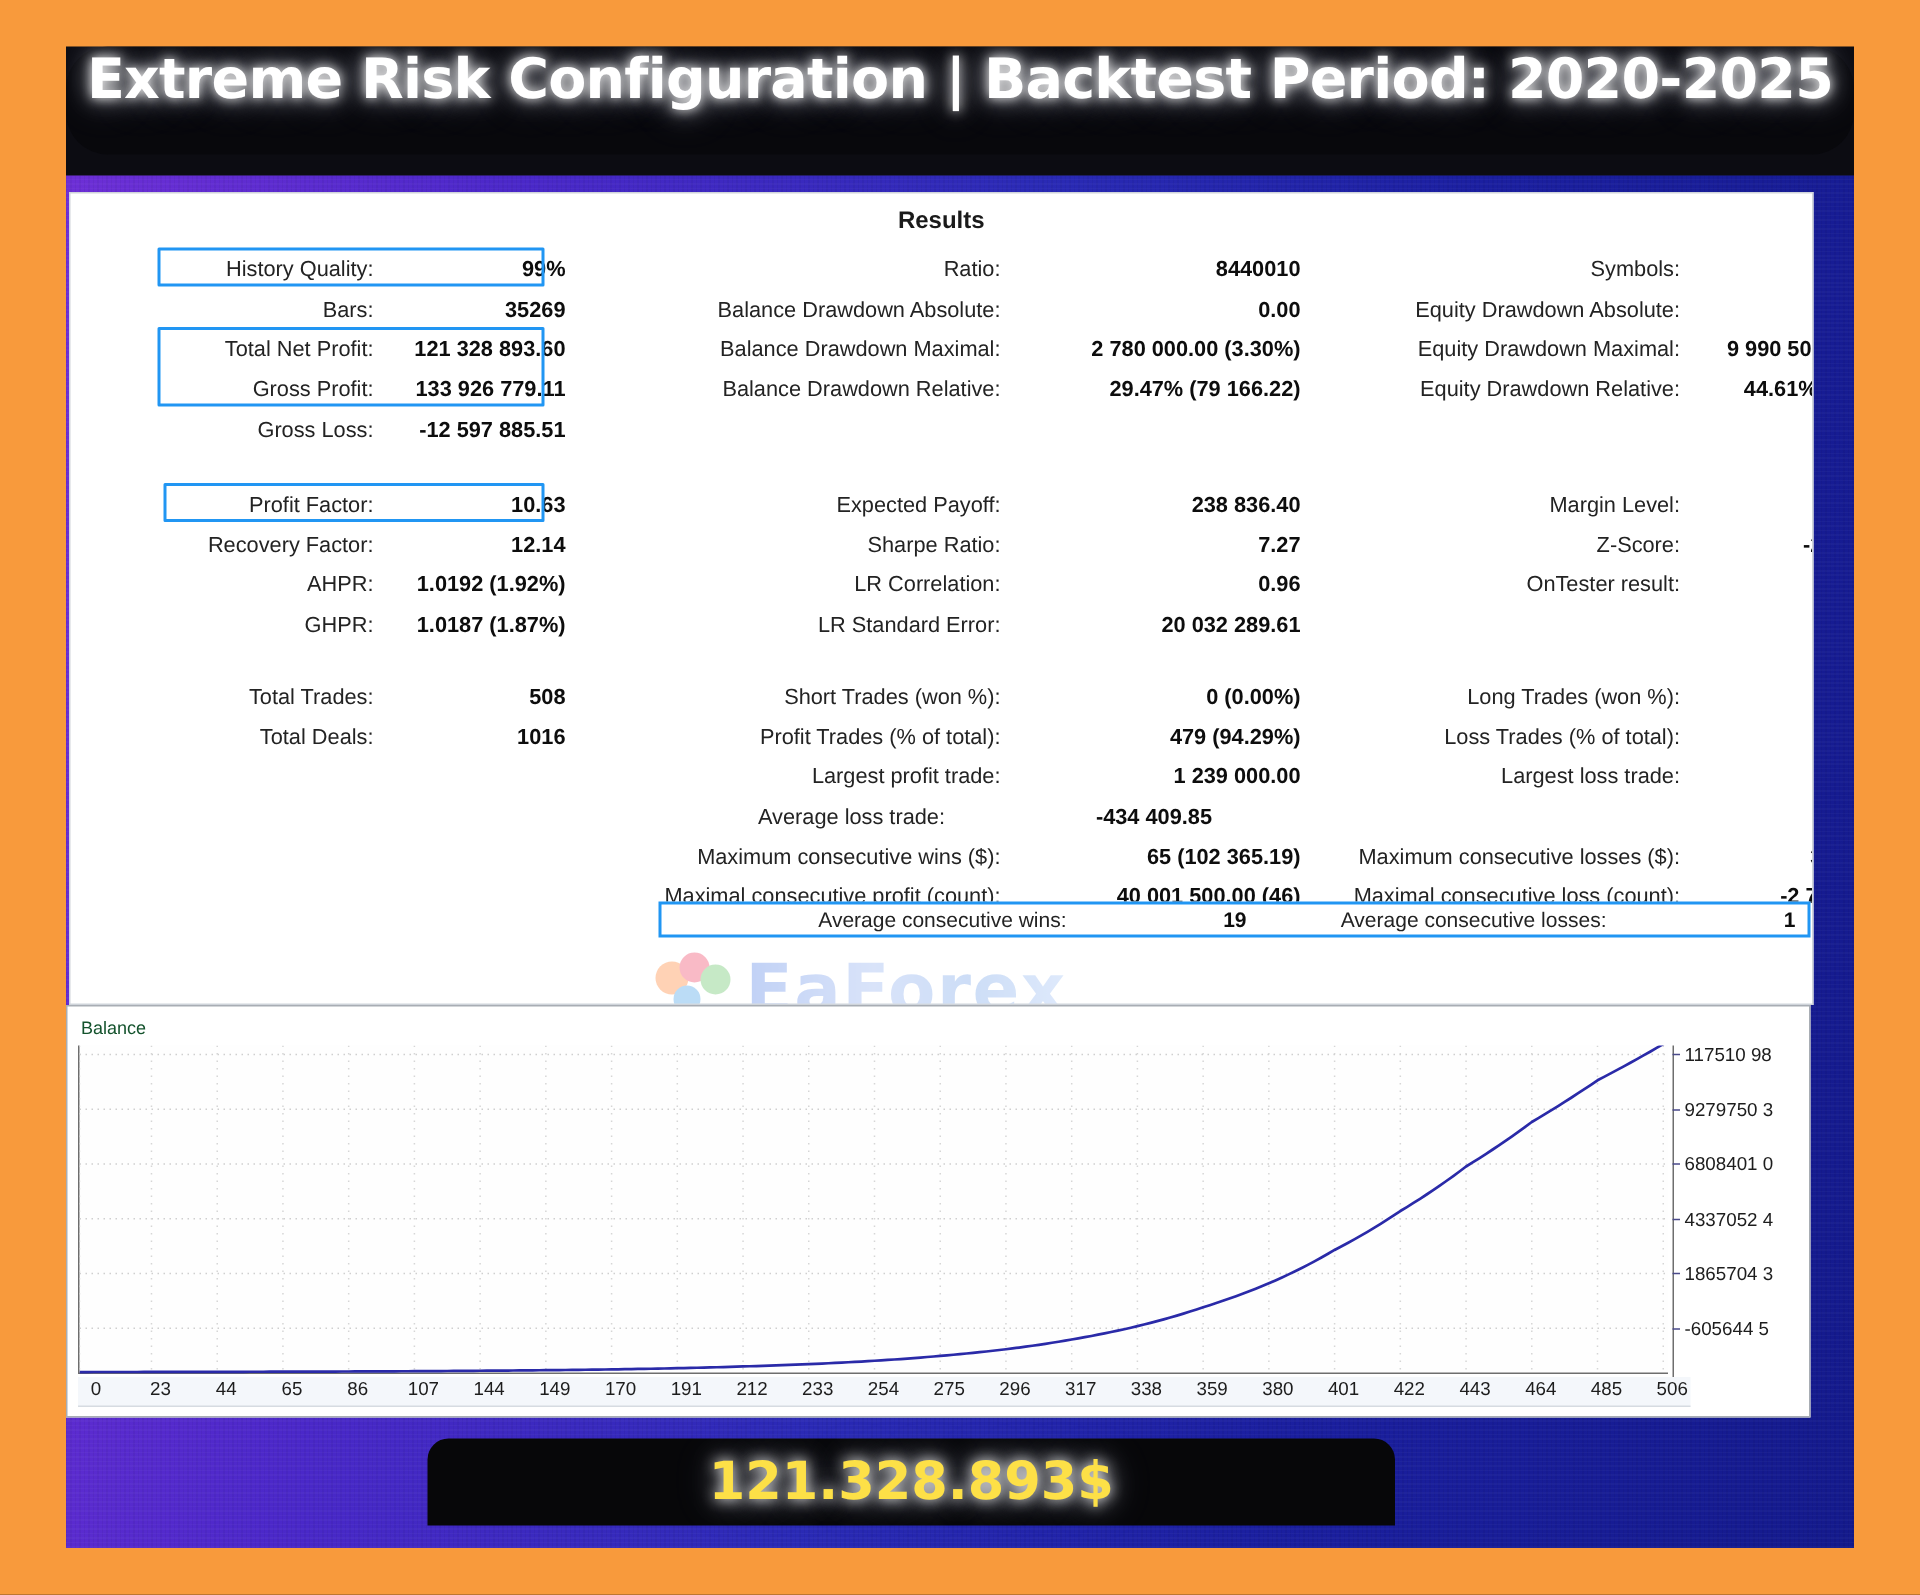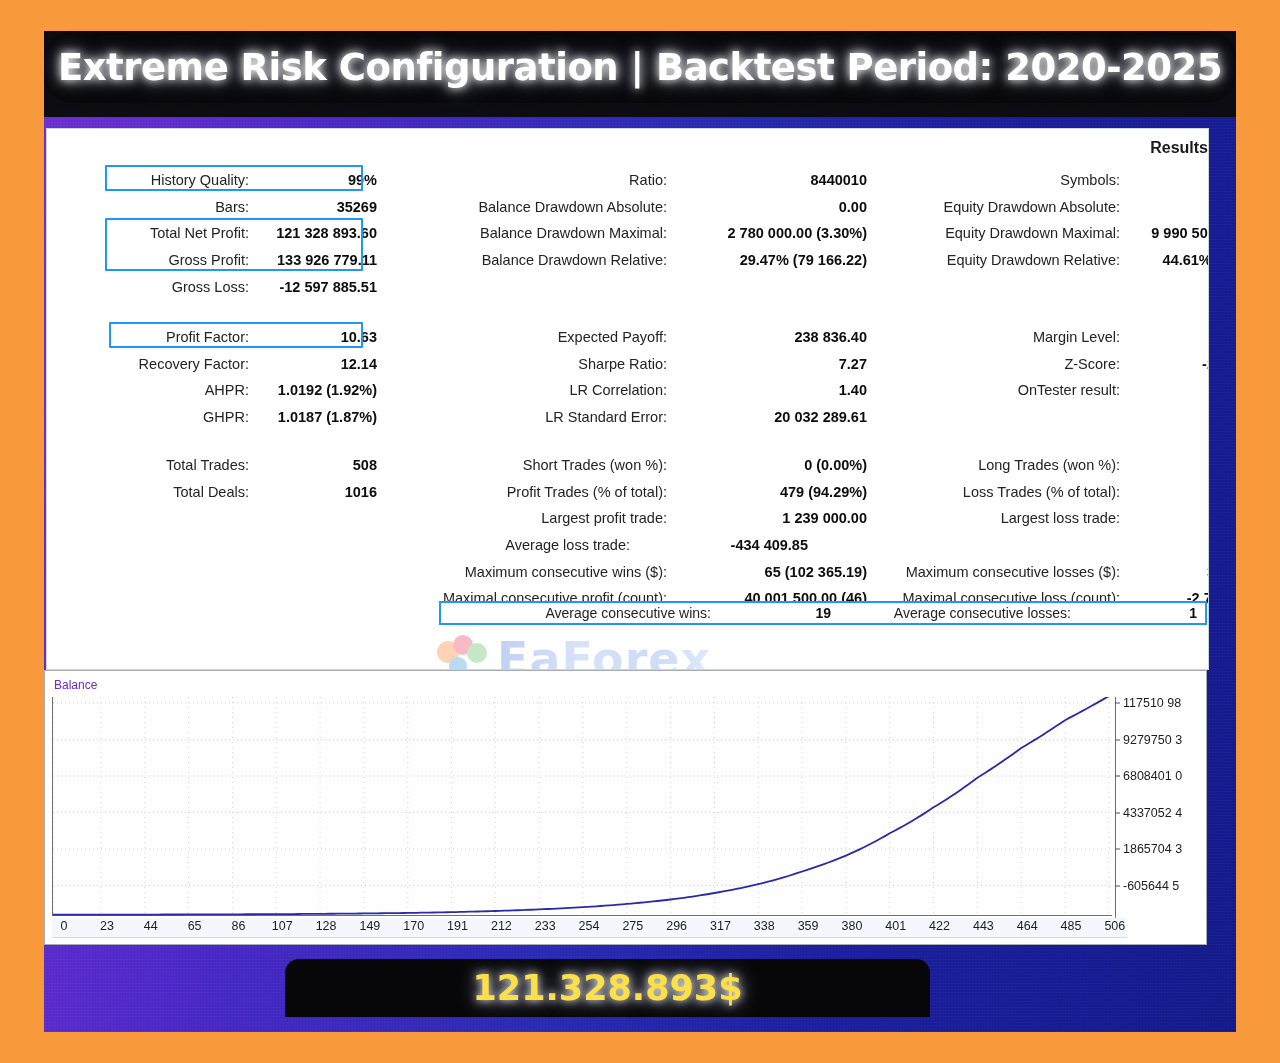--- a/index.html
+++ b/index.html
@@ -41,21 +41,21 @@
       repeating-linear-gradient(0deg, rgba(255,255,255,.035) 0 1px, rgba(0,0,0,0) 1px 3px),
       repeating-linear-gradient(90deg, rgba(0,0,0,.05) 0 1px, rgba(0,0,0,0) 1px 3px);
     opacity: .8;
   }
 
   
   #titlebar {
     position: absolute;
     left: 0; top: 0; width: 1192px; height: 72px;
     background: #08080c;
-    display: flex; align-items: center; justify-content: center; border-radius: 28px;
+    display: flex; justify-content: center; border-radius: 28px;
   }
   #title-text {
     font-family: "DejaVu Sans", sans-serif;
     font-weight: bold;
     font-size: 37px;
     letter-spacing: -0.5px;
     color: #ffffff;
     white-space: nowrap;
     transform: scaleX(1.0);
     text-shadow:
@@ -67,21 +67,21 @@
   
   #report {
     position: absolute;
     left: 2px; top: 97px;
     width: 1163px; height: 542px;
     background: #ffffff;
     border: 1px solid #cfd4da;
     overflow: hidden;
   }
   #results-heading {
-    text-align: right;
+    text-align: center;
     font-family: "Liberation Sans", sans-serif;
     font-weight: bold;
     font-size: 16px;
     color: #1a1a1a;
     padding-top: 10px;
   }
 
   
   #watermark {
     position: absolute;
@@ -164,21 +164,21 @@
     position: absolute;
     left: 0; top: 639px;
     width: 1163px; height: 275px;
     background: #ffffff;
     border: 1px solid #a8adb4;
   }
   #chart-title {
     position: absolute;
     left: 9px; top: 7px;
     font-size: 12px;
-    color: #6d28d9;
+    color: #14532d;
   }
   #plot {
     position: absolute;
     left: 7px; top: 26px;
     width: 1060px; height: 219px;
     background: #fefefe;
     border-left: 1px solid #6e6e6e;
     border-bottom: 1px solid #6e6e6e;
     overflow: visible;
   }
@@ -371,21 +371,21 @@
               <div class="val">-2.57 (98.98%)</div>
             </div>
         </div>
         <div class="row">
           <div class="cell col1">
               <div class="lbl">AHPR:</div>
               <div class="val">1.0192 (1.92%)</div>
             </div>
           <div class="cell col2">
               <div class="lbl">LR Correlation:</div>
-              <div class="val">1.40</div>
+              <div class="val">0.96</div>
             </div>
           <div class="cell col3">
               <div class="lbl">OnTester result:</div>
               <div class="val">0</div>
             </div>
         </div>
         <div class="row">
           <div class="cell col1">
               <div class="lbl">GHPR:</div>
               <div class="val">1.0187 (1.87%)</div>
@@ -554,21 +554,21 @@
           <div class="yt" style="top: 188.5px;">-605644 5</div>
         </div>
 
       <div id="xaxis">
           <div class="xt" style="left: 12px;">0</div>
           <div class="xt" style="left: 54.9921px;">23</div>
           <div class="xt" style="left: 98.811px;">44</div>
           <div class="xt" style="left: 142.63px;">65</div>
           <div class="xt" style="left: 186.449px;">86</div>
           <div class="xt" style="left: 230.268px;">107</div>
-          <div class="xt" style="left: 274.087px;">128</div>
+          <div class="xt" style="left: 274.087px;">144</div>
           <div class="xt" style="left: 317.906px;">149</div>
           <div class="xt" style="left: 361.724px;">170</div>
           <div class="xt" style="left: 405.543px;">191</div>
           <div class="xt" style="left: 449.362px;">212</div>
           <div class="xt" style="left: 493.181px;">233</div>
           <div class="xt" style="left: 537px;">254</div>
           <div class="xt" style="left: 580.819px;">275</div>
           <div class="xt" style="left: 624.638px;">296</div>
           <div class="xt" style="left: 668.457px;">317</div>
           <div class="xt" style="left: 712.276px;">338</div>

